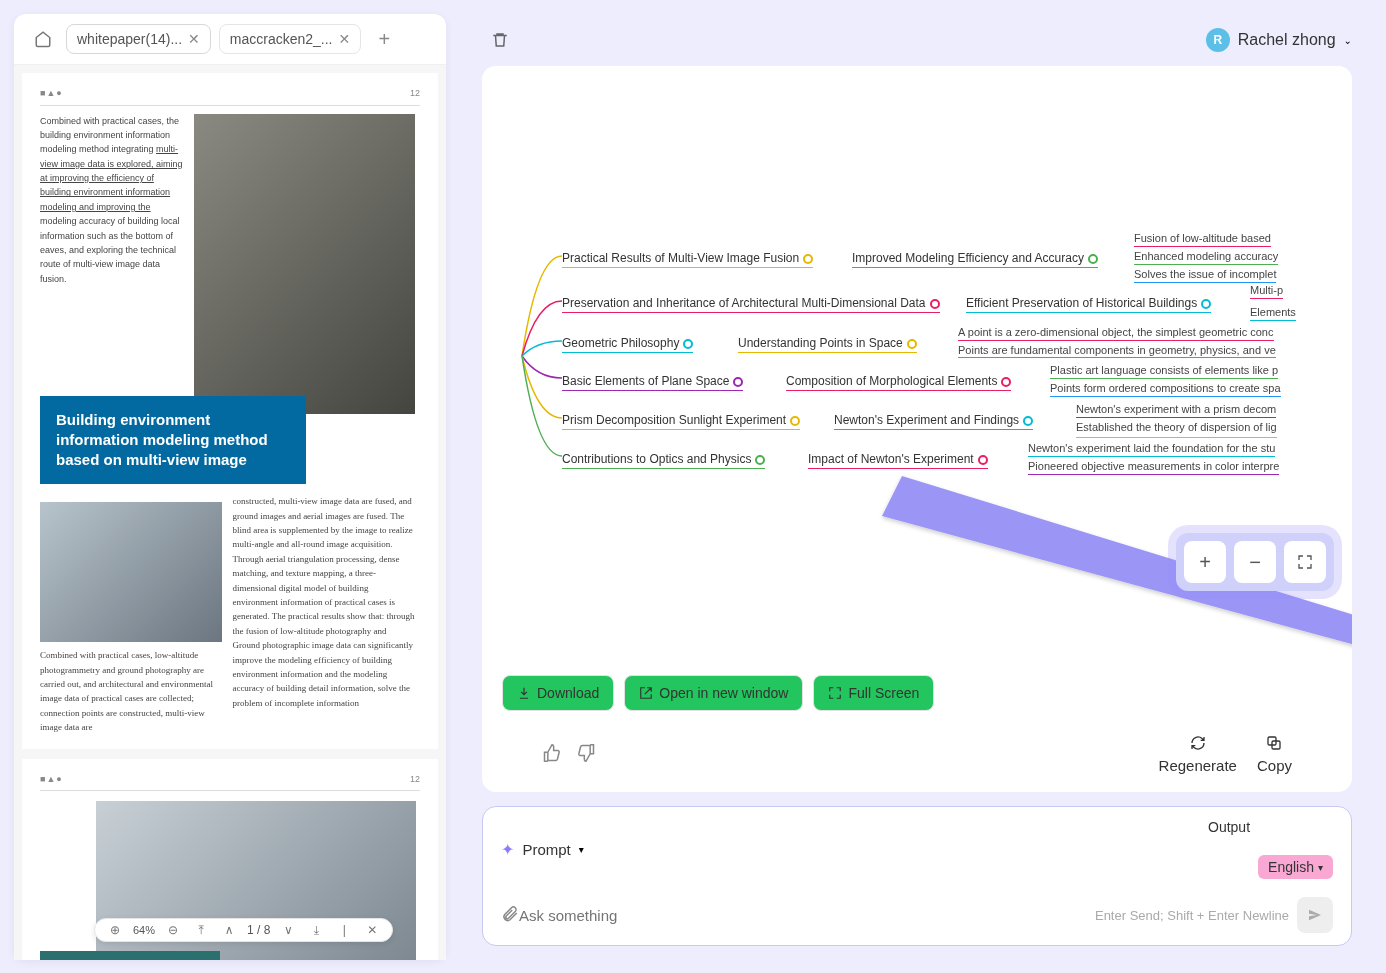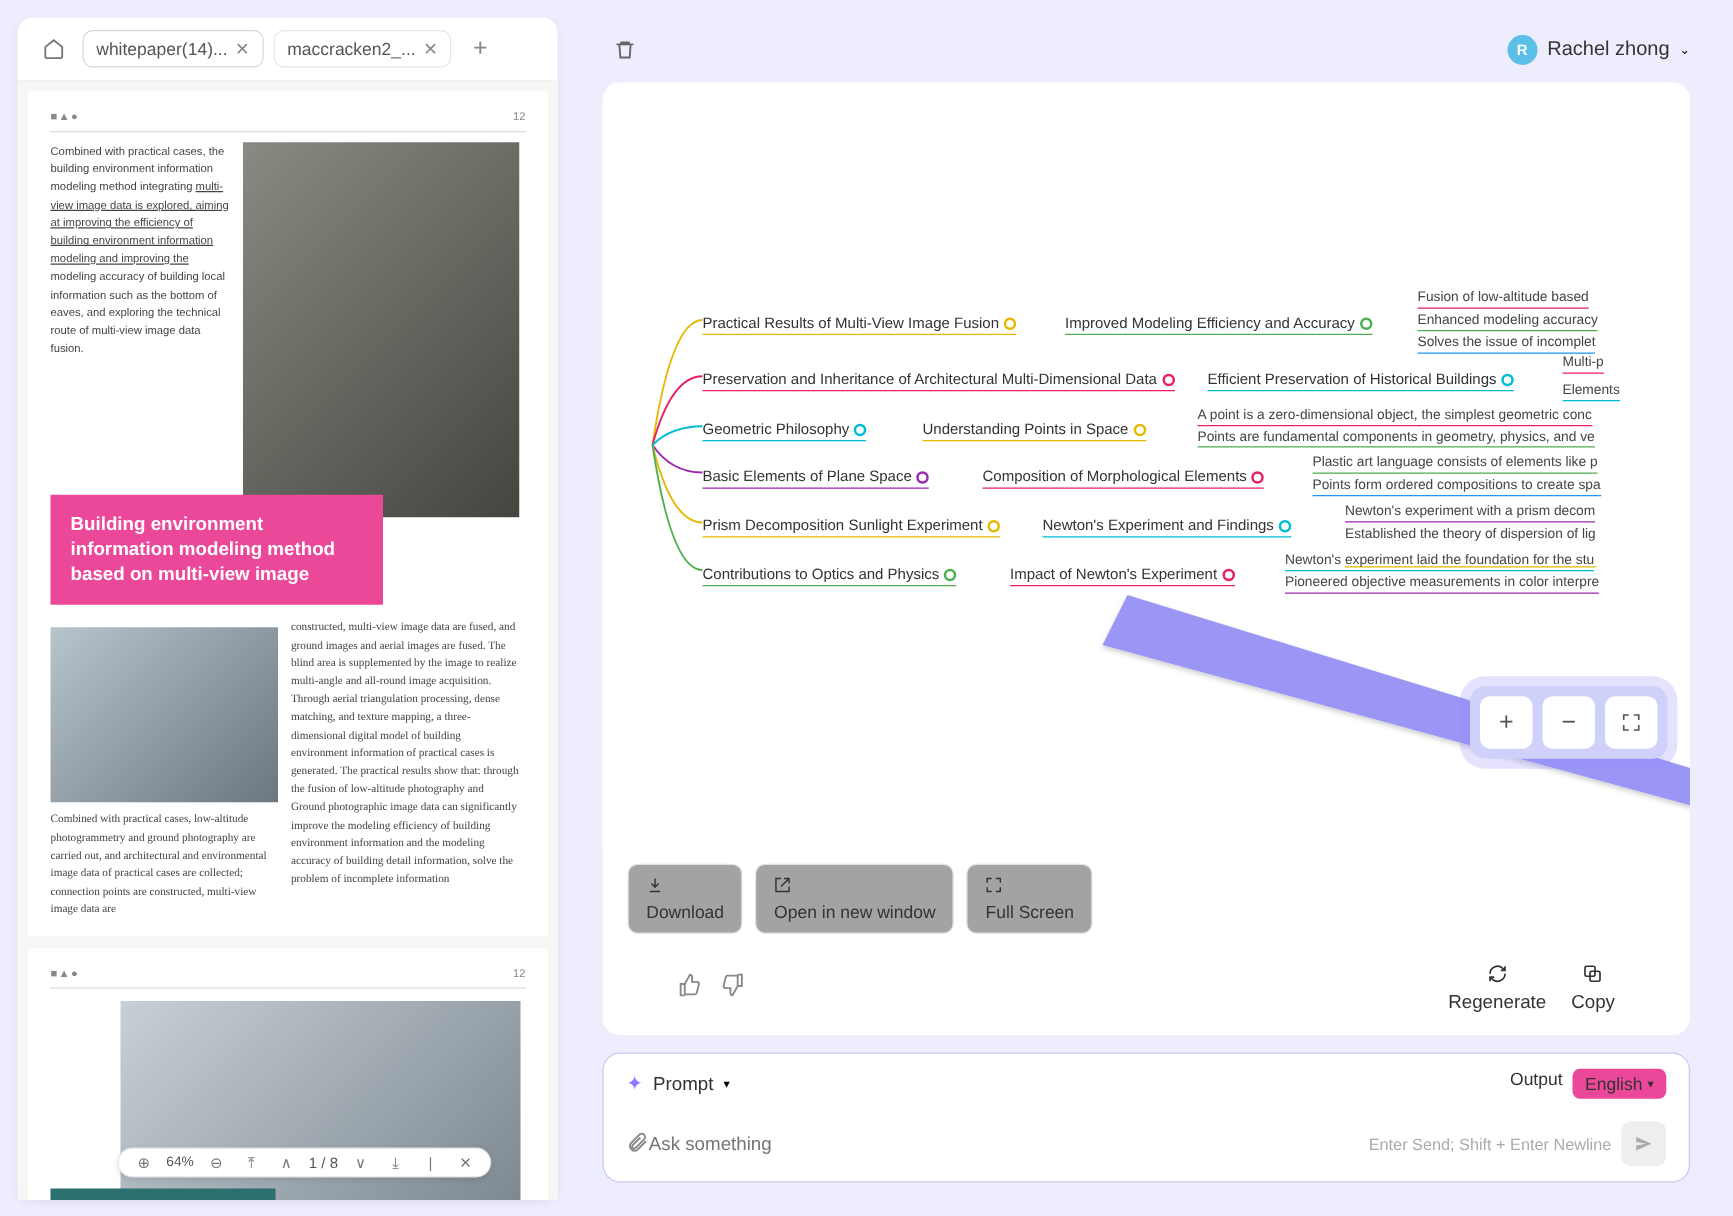--- a/index.html
+++ b/index.html
@@ -15,54 +15,54 @@
 .doc-scroll { flex:1; overflow-y:auto; padding:8px; background:#f6f6f6; }
 .doc-page { background:#fff; margin-bottom:10px; padding:14px 18px; font-size:10px; line-height:1.5; color:#333; position:relative; }
 .page-header { display:flex; justify-content:space-between; align-items:center; font-size:9px; color:#888; border-bottom:1px solid #ddd; padding-bottom:4px; margin-bottom:8px; }
 .shapes { letter-spacing:1px; }
 .page-num { font-size:9px; }
 .doc-cols { display:flex; gap:10px; }
 .doc-col { flex:1; font-family:Georgia,serif; font-size:9px; line-height:1.6; color:#444; }
 .doc-col .underline { text-decoration:underline; }
 .doc-img { background:linear-gradient(135deg,#8a8a82,#454540); width:100%; height:auto; }
 .doc-img.tall { height:300px; margin-bottom:0; }
-.doc-title-box { background:#ec4899; color:#fff; font-weight:700; font-size:15px; line-height:1.35; padding:14px 16px; margin-top:-18px; position:relative; width:70%; }
+.doc-title-box { background:#0369a1; color:#fff; font-weight:700; font-size:15px; line-height:1.35; padding:14px 16px; margin-top:-18px; position:relative; width:70%; }
 .doc-img-small { height:140px; background:linear-gradient(135deg,#b8c4cc,#6b7680); margin-top:8px; }
 .page2 .doc-img2 { height:180px; background:linear-gradient(135deg,#c8d0d6,#7a858e); margin:10px 0 0 56px; width:320px; }
 .page2 .title2 { background:#2b6f6f; color:#fff; font-size:12px; padding:12px 14px; width:180px; margin-top:-30px; position:relative; }
 .pdf-toolbar { position:absolute; left:80px; bottom:18px; background:#fff; border:1px solid #e5e5e5; border-radius:20px; padding:4px 10px; display:flex; align-items:center; gap:8px; font-size:12px; color:#555; box-shadow:0 2px 6px rgba(0,0,0,0.1); }
 .pdf-toolbar .tb-btn { cursor:pointer; width:20px; text-align:center; color:#777; }
 .zoom-pct { font-size:11px; }
 .right-panel { position:absolute; left:462px; top:14px; right:14px; height:946px; display:flex; flex-direction:column; }
 .top-bar { display:flex; justify-content:space-between; align-items:center; padding:8px 20px; }
 .trash-btn { width:36px; height:36px; display:flex; align-items:center; justify-content:center; color:#666; cursor:pointer; }
 .user-area { display:flex; align-items:center; gap:8px; cursor:pointer; }
 .avatar { width:24px; height:24px; background:#5bbfe8; color:#fff; border-radius:50%; display:flex; align-items:center; justify-content:center; font-size:12px; font-weight:600; }
 .user-name { font-size:16px; color:#333;text-align:center; }
 .card { background:#fff; border-radius:14px; margin:0 20px 14px 20px; padding:0; flex:1; display:flex; flex-direction:column; position:relative; overflow:hidden; }
 .mindmap-area { flex:1; position:relative; background:#fff; overflow:hidden; }
 .mm-node { position:absolute; font-size:12px; color:#333; white-space:nowrap; }
 .mm-node .dot { display:inline-block; width:10px; height:10px; border:2px solid; border-radius:50%; background:#fff; vertical-align:middle; margin-left:4px; }
 .mm-node.small { font-size:11px; color:#444; }
 svg.mm-lines { position:absolute; left:0; top:0; width:100%; height:100%; pointer-events:none; }
 .arrow-overlay { position:absolute; left:380px; top:370px; width:700px; height:280px; pointer-events:none; }
 .card-actions { display:flex; align-items:center; padding:14px 20px; gap:10px; }
-.act-btn { border:1px solid #e2e2e2; background:#a3a3a3; border-radius:8px; padding:9px 14px; font-size:14px; color:#333; cursor:pointer; display:flex; align-items:flex-start; gap:6px;flex-direction:column; }
+.act-btn { border:1px solid #e2e2e2; background:#22c55e; border-radius:8px; padding:9px 14px; font-size:14px; color:#333; cursor:pointer; display:flex; align-items:center; gap:6px; }
 .zoom-group { position:absolute; right:18px; bottom:70px; background:#cfd1fb; border-radius:12px; padding:8px; display:flex; gap:8px; box-shadow:0 0 0 8px rgba(152,140,250,0.25); }
 .zoom-btn { width:42px; height:42px; background:#fff; border-radius:8px; display:flex; align-items:center; justify-content:center; cursor:pointer; font-size:20px; color:#555; }
 .feedback-row { display:flex; align-items:center; padding:10px 60px 18px 60px; gap:14px; }
 .fb-btn { color:#888; cursor:pointer; }
 .fb-right { margin-left:auto; display:flex; gap:20px; }
 .fb-txt { font-size:15px; color:#333; cursor:pointer; display:flex; align-items:center; gap:6px;flex-direction:column; }
 .prompt-card { background:#fff; border:1px solid #c8c8f5; border-radius:14px; margin:0 20px 14px 20px; padding:12px 18px; }
 .prompt-top { display:flex; align-items:center; gap:8px; }
 .sparkle { color:#8b7bff; font-size:16px; }
 .prompt-label { font-size:15px; color:#333; }
 .output-lang { margin-left:auto; display:flex; gap:8px; font-size:14px; color:#333; }
-.lang-box { background:#ec4899; border-radius:6px; padding:4px 10px; cursor:pointer; display:flex; align-items:center; gap:4px; }
+.lang-box { background:#f9a8d4; border-radius:6px; padding:4px 10px; cursor:pointer; display:flex; align-items:center; gap:4px;margin-top:36px; }
 .prompt-input-row { display:flex; align-items:center; margin-top:18px; }
 .attach { color:#888; cursor:pointer; font-size:18px; }
 .prompt-input { flex:1; border:none; outline:none; font-size:15px; color:#888; }
 .hint { font-size:13px; color:#aaa; margin-right:8px; }
 .send-btn { width:36px; height:36px; background:#eeeeee; border-radius:8px; display:flex; align-items:center; justify-content:center; color:#aaa; cursor:pointer; }
 .caret { font-size:10px; }
 </style>
 </head>
 <body>
 
@@ -170,21 +170,21 @@
           <div class="mm-node" style="left: 256px; top: 270px; border-bottom: 1px solid rgb(230, 184, 0); padding-bottom: 2px;">Understanding Points in Space<span class="dot" style="border-color: rgb(230, 184, 0);"></span></div>
           <div class="mm-node small" style="left: 476px; top: 260px; border-bottom: 1px solid rgb(233, 30, 99); padding-bottom: 2px;">A point is a zero-dimensional object, the simplest geometric conc</div>
           <div class="mm-node small" style="left: 476px; top: 278px; border-bottom: 1px solid rgb(76, 175, 80); padding-bottom: 1px;">Points are fundamental components in geometry, physics, and ve</div>
           <div class="mm-node" style="left: 80px; top: 308px; border-bottom: 1px solid rgb(156, 39, 176); padding-bottom: 2px;">Basic Elements of Plane Space<span class="dot" style="border-color: rgb(156, 39, 176);"></span></div>
           <div class="mm-node" style="left: 304px; top: 308px; border-bottom: 1px solid rgb(233, 30, 99); padding-bottom: 2px;">Composition of Morphological Elements<span class="dot" style="border-color: rgb(233, 30, 99);"></span></div>
           <div class="mm-node small" style="left: 568px; top: 298px; border-bottom: 1px solid rgb(76, 175, 80); padding-bottom: 2px;">Plastic art language consists of elements like p</div>
           <div class="mm-node small" style="left: 568px; top: 316px; border-bottom: 1px solid rgb(33, 150, 243); padding-bottom: 2px;">Points form ordered compositions to create spa</div>
           <div class="mm-node" style="left: 80px; top: 347px; border-bottom: 1px solid rgb(230, 184, 0); padding-bottom: 2px;">Prism Decomposition Sunlight Experiment<span class="dot" style="border-color: rgb(230, 184, 0);"></span></div>
           <div class="mm-node" style="left: 352px; top: 347px; border-bottom: 1px solid rgb(0, 188, 212); padding-bottom: 2px;">Newton's Experiment and Findings<span class="dot" style="border-color: rgb(0, 188, 212);"></span></div>
           <div class="mm-node small" style="left: 594px; top: 337px; border-bottom: 1px solid rgb(156, 39, 176); padding-bottom: 2px;">Newton's experiment with a prism decom</div>
-          <div class="mm-node small" style="left: 594px; top: 355px; border-bottom: 1px solid rgb(230, 184, 0); padding-bottom: 20px;">Established the theory of dispersion of lig</div>
+          <div class="mm-node small" style="left: 594px; top: 355px; border-bottom: 1px solid rgb(230, 184, 0); padding-bottom: 4px;">Established the theory of dispersion of lig</div>
           <div class="mm-node" style="left: 80px; top: 386px; border-bottom: 1px solid rgb(76, 175, 80); padding-bottom: 2px;">Contributions to Optics and Physics<span class="dot" style="border-color: rgb(76, 175, 80);"></span></div>
           <div class="mm-node" style="left: 326px; top: 386px; border-bottom: 1px solid rgb(233, 30, 99); padding-bottom: 2px;">Impact of Newton's Experiment<span class="dot" style="border-color: rgb(233, 30, 99);"></span></div>
           <div class="mm-node small" style="left: 546px; top: 376px; border-bottom: 1px solid rgb(0, 188, 212); padding-bottom: 2px;">Newton's experiment laid the foundation for the stu</div>
           <div class="mm-node small" style="left: 546px; top: 394px; border-bottom: 1px solid rgb(156, 39, 176); padding-bottom: 2px;">Pioneered objective measurements in color interpre</div>
         </div>
       <svg class="arrow-overlay" viewBox="0 0 700 280">
         <defs>
             <filter id="sh">
               <feDropShadow dx="0" dy="2" stdDeviation="2" flood-opacity="0.2"></feDropShadow>
             </filter>

